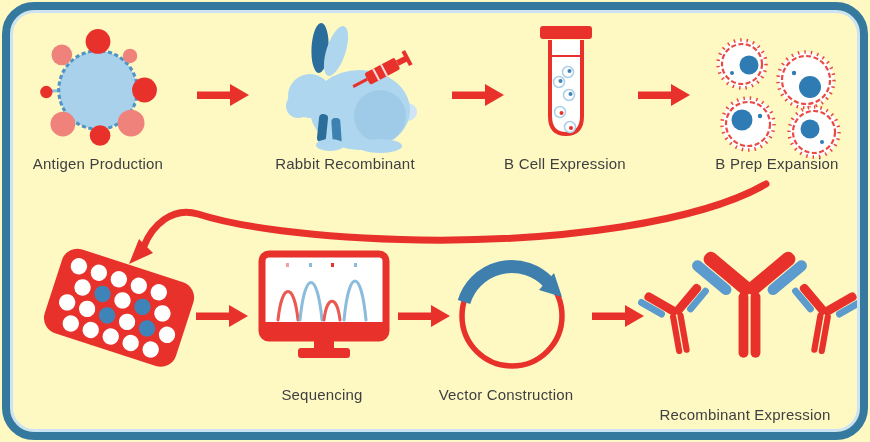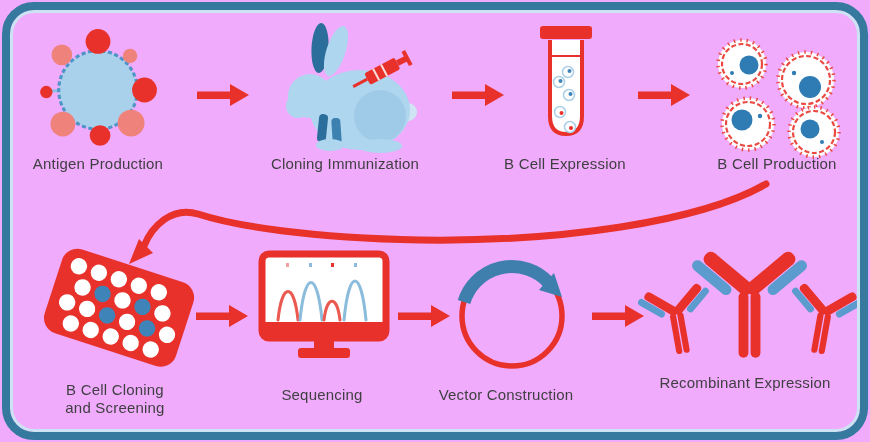--- a/index.html
+++ b/index.html
@@ -1,18 +1,18 @@
 <!DOCTYPE html>
 <html><head>
 <meta charset="utf-8">
 <style>
   html,body{margin:0;padding:0;background:#fff;}
   .stage{
     position:relative;width:870px;height:442px;overflow:hidden;
-    background:#f0abfc;font-family:"Liberation Sans",sans-serif;
+    background:#fef9c3;font-family:"Liberation Sans",sans-serif;
   }
   .frame{
     position:absolute;inset:2px;border:8px solid #36799F;border-radius:32px;
     box-shadow:inset 0 0 0 3px #CBE3F2;pointer-events:none;
   }
   .icon{position:absolute;}
   .label{
     position:absolute;color:#3F3F41;font-size:15px;line-height:18px;
     text-align:center;letter-spacing:.2px;
   }
@@ -213,34 +213,30 @@
         <rect x="1" y="-8" width="9" height="60" rx="4.5" fill="#E8312A"></rect>
       </g>
     </defs>
     <use href="#ab" transform="translate(110,52) scale(1.12)"></use>
     <use href="#ab" transform="translate(36,70) scale(0.70) rotate(-10)"></use>
     <use href="#ab" transform="translate(186,70) scale(0.70) rotate(10)"></use>
   </svg>
 
   <div class="label" style="left:8px;top:155px;width:180px">Antigen Production</div>
 
-  <div class="label" style="left:255px;top:155px;width:180px">Cloning Immunization</div>
+  <div class="label" style="left:255px;top:155px;width:180px">Rabbit Recombinant</div>
 
   <div class="label" style="left:475px;top:155px;width:180px">B Cell Expression</div>
 
-  <div class="label" style="left:687px;top:155px;width:180px">B Cell Production</div>
-
-  <div class="label" style="left:25px;top:381px;width:180px">
-    <span>B Cell Cloning</span><br>
-    <span>and Screening</span>
-  </div>
+  <div class="label" style="left:687px;top:155px;width:180px">B Prep Expansion</div>
+
 
   <div class="label" style="left:232px;top:386px;width:180px">Sequencing</div>
 
   <div class="label" style="left:416px;top:386px;width:180px">
     <span>Vector Construction</span><br>
   </div>
 
-  <div class="label" style="left:640px;top:374px;width:210px">Recombinant Expression</div>
+  <div class="label" style="left:640px;top:406px;width:210px">Recombinant Expression</div>
 
   <div class="frame"></div>
 
 </div>
 
 </body></html>

